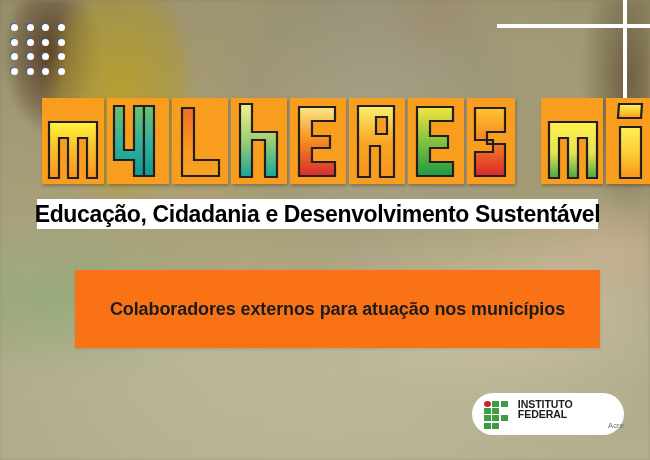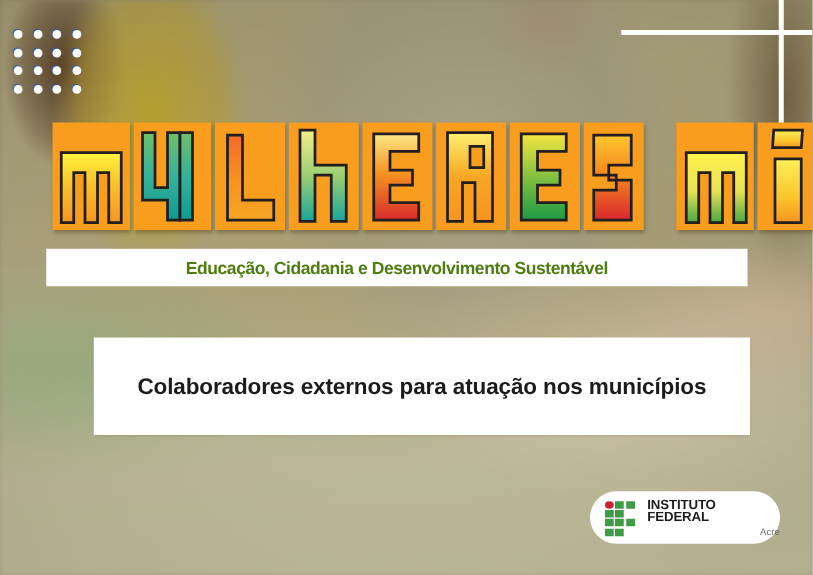--- a/index.html
+++ b/index.html
@@ -98,31 +98,31 @@
 
   
   .subtitle {
     position: absolute; left: 37px; top: 199px;
     width: 561px; height: 30px;
     background: #ffffff;
     display: flex; align-items: center; justify-content: center;
   }
   .subtitle span {
     font-family: "Liberation Sans", sans-serif;
-    font-size: 14px; font-weight: 700;
+    font-size: 23px; font-weight: 700;
     letter-spacing: -0.35px;
-    color: #4d7c0f;
+    color: #000000;
     white-space: nowrap;
   }
 
   
   .callout {
     position: absolute; left: 75px; top: 270px;
     width: 525px; height: 78px;
-    background: #ffffff;
+    background: #f97316;
     display: flex; flex-direction: column;
     align-items: center; justify-content: center;
     box-shadow: 0 1px 2px rgba(80,60,10,0.18);
   }
   .callout span {
     display: block;
     font-size: 18px; font-weight: 700;
     color: #1c1c1c;
     letter-spacing: -0.1px;
     line-height: 25px;

